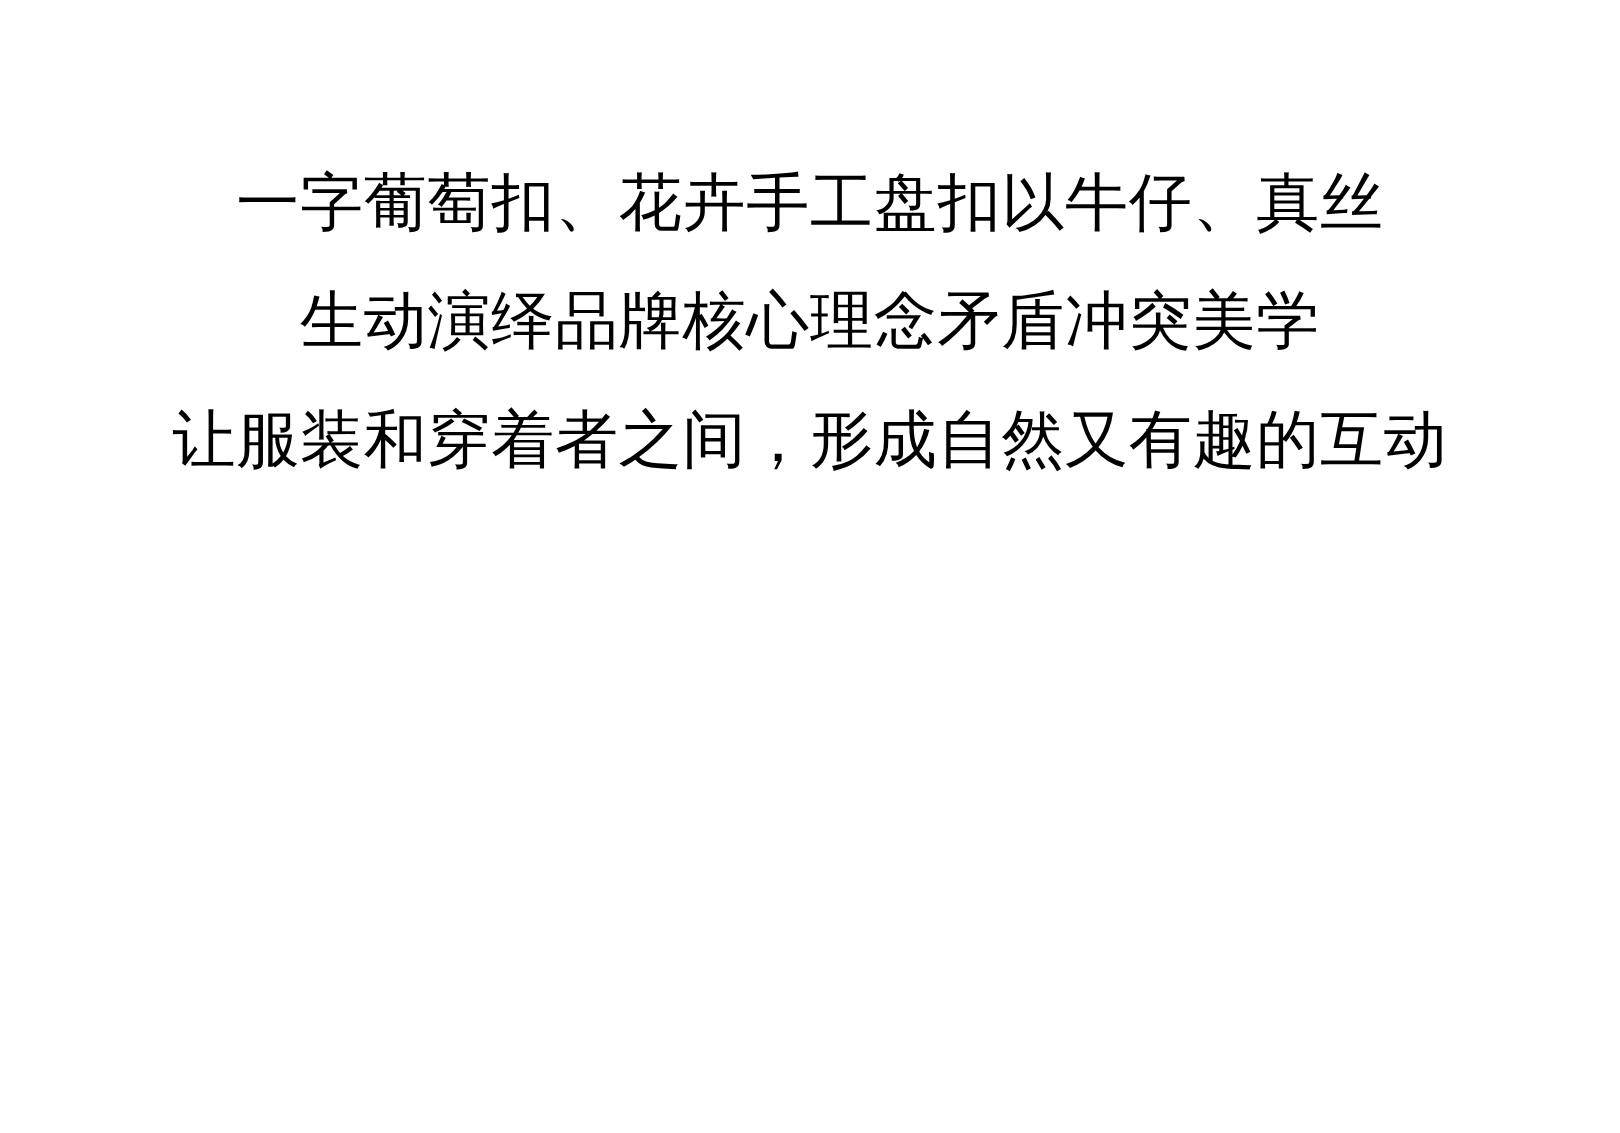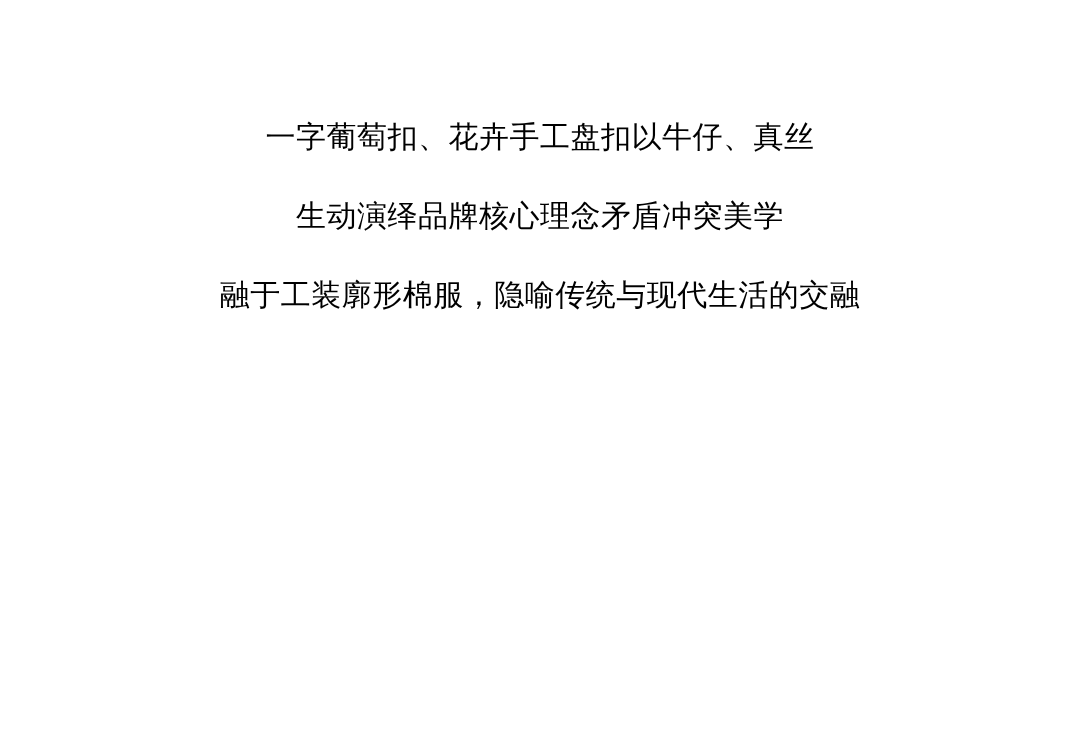--- a/index.html
+++ b/index.html
@@ -17,30 +17,30 @@
     width: 1080px;
     height: 755px;
     background: #ffffff;
   }
   .text-block {
     padding-top: 97px;
     text-align: center;
   }
   .text-line {
     margin: 0;
-    font-size: 30px;
+    font-size: 42px;
     line-height: 79px;
     font-weight: 400;
     color: #000000;
     white-space: nowrap;
     letter-spacing: 0.5px;
   }
 </style>
 </head>
 <body>
 
 <div class="page">
   <div class="text-block">
     <p class="text-line">一字葡萄扣、花卉手工盘扣以牛仔、真丝</p>
     <p class="text-line">生动演绎品牌核心理念矛盾冲突美学</p>
-    <p class="text-line">融于工装廓形棉服，隐喻传统与现代生活的交融</p>
+    <p class="text-line">让服装和穿着者之间，形成自然又有趣的互动</p>
   </div>
 </div>
 
 </body></html>

